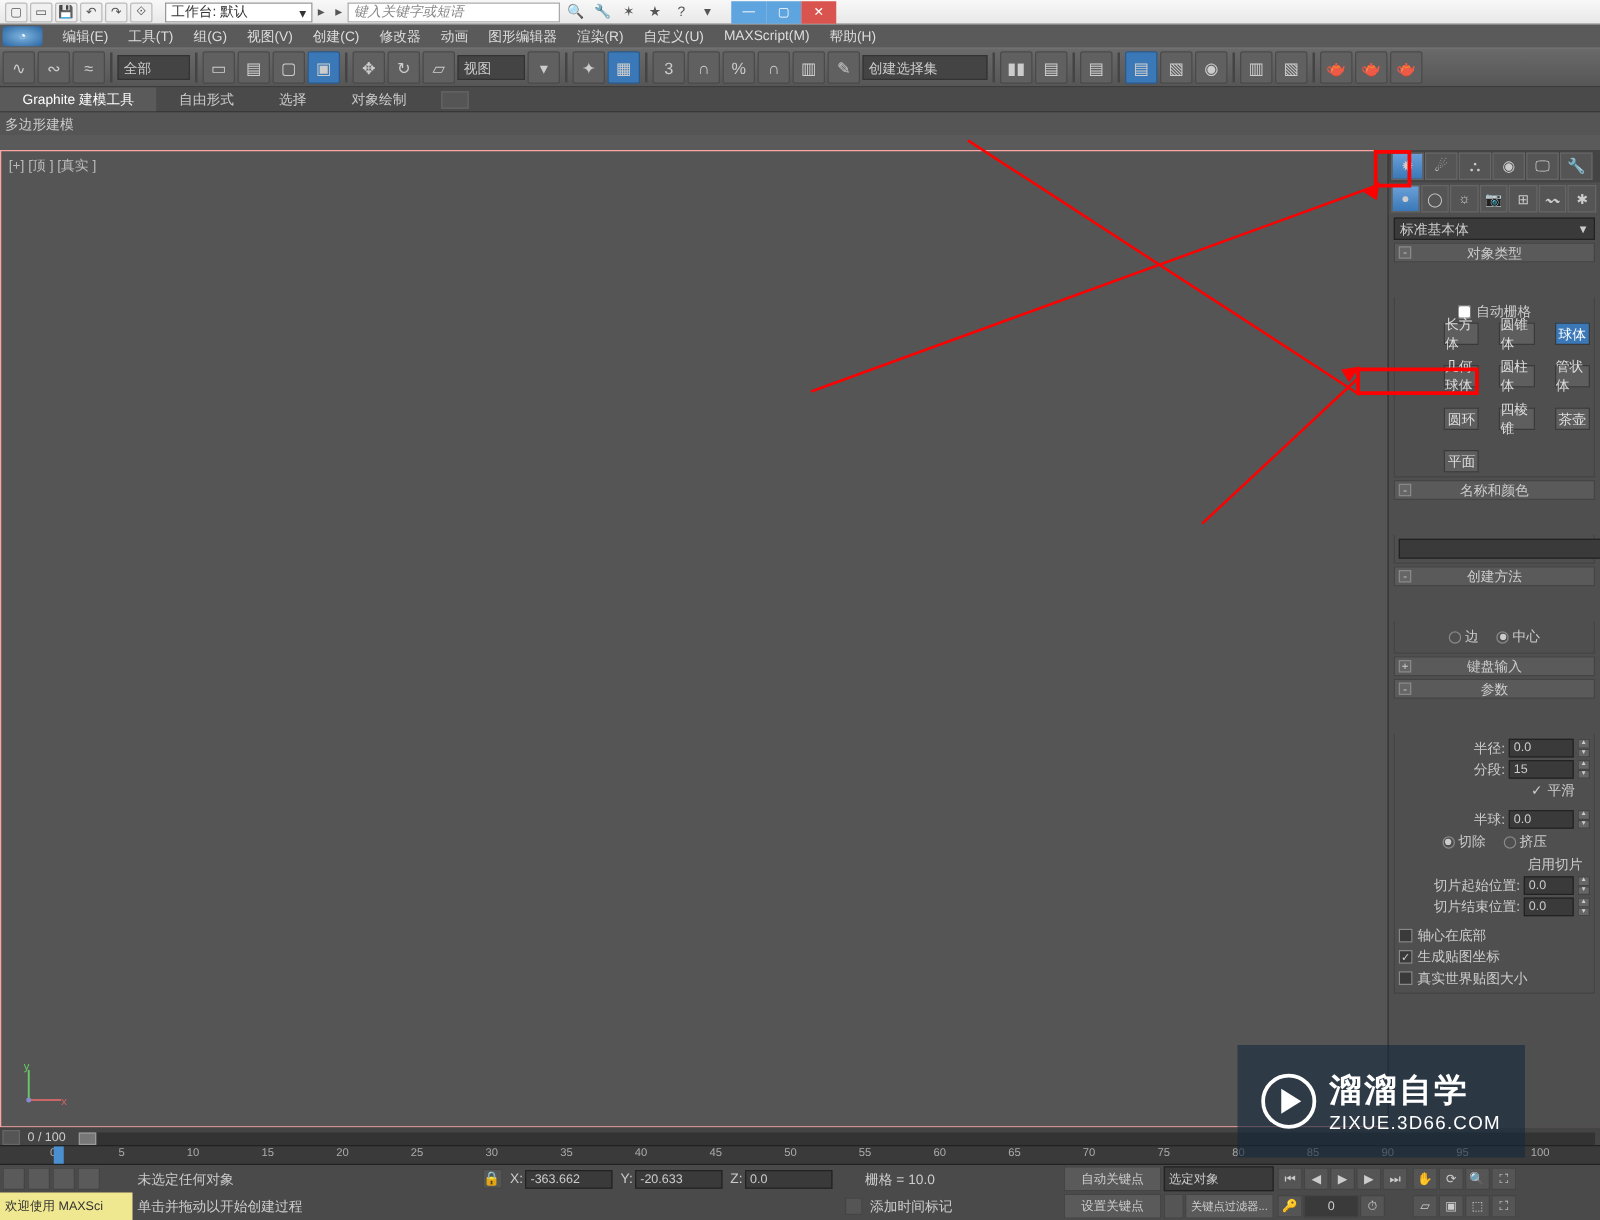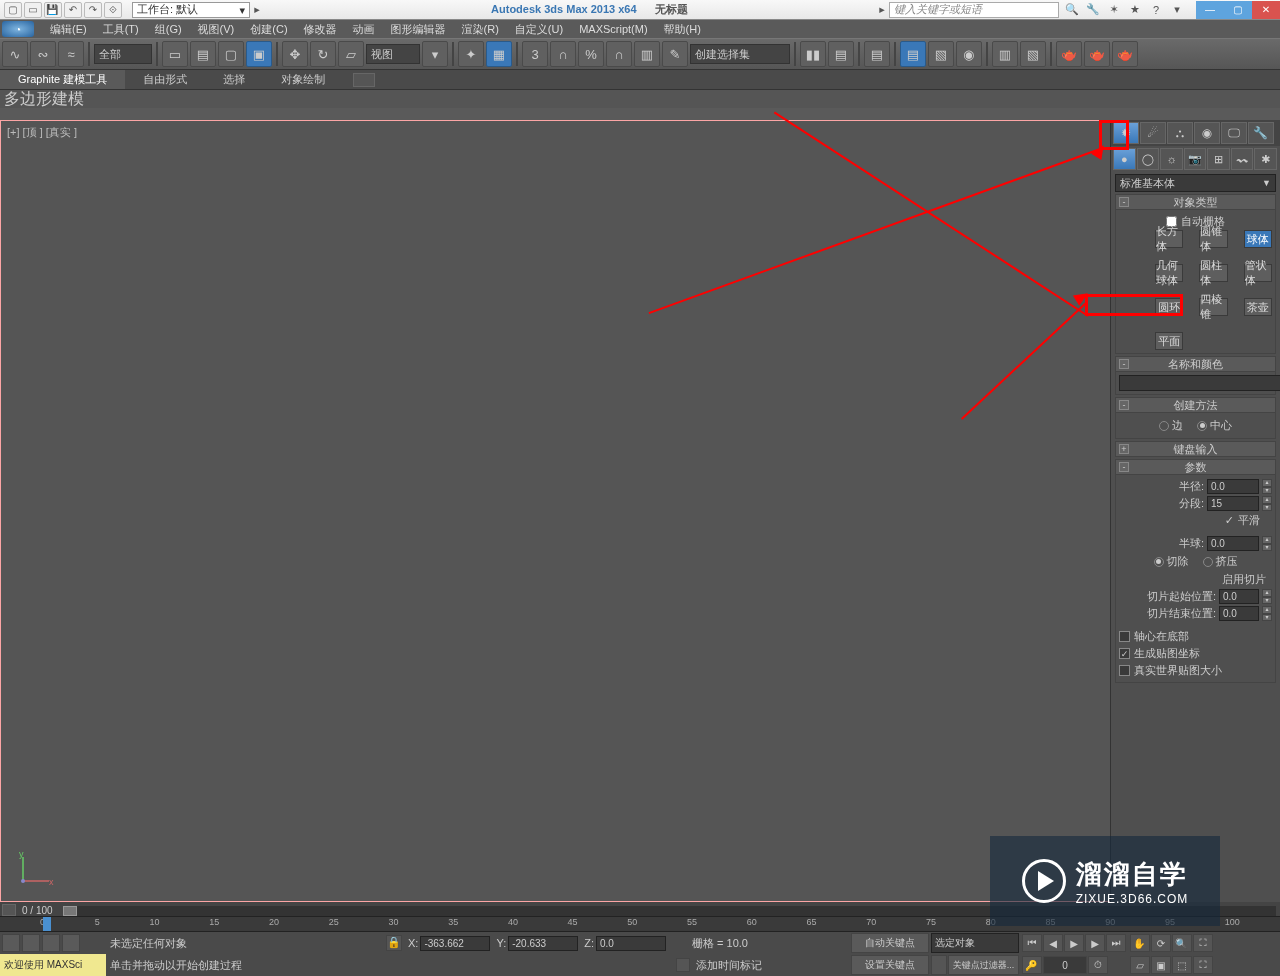--- a/index.html
+++ b/index.html
@@ -30,21 +30,21 @@
   .tb-btn.active{background:#3a78b8;border-color:#2a5a8a;}
   .tb-sep { width: 2px; height: 24px; background: #444; margin: 0 2px; }
   .tb-dd { height: 20px; background: #444; border: 1px solid #333; font-size: 11px; color:#ccc;padding:0 4px;display:flex;align-items:center;}
   
   
   .ribbon { height: 20px; background: #4a4a4a; display: flex; align-items: center; border-bottom:1px solid #333;}
   .ribbon .rtab { padding: 2px 18px; font-size: 11px; color:#ccc;}
   .ribbon .rtab.active { background: #5a5a5a; color:#fff;}
   .ribbon .rcap { width:22px;height:14px;background:#555;border:1px solid #666;margin-left:10px;}
   
-  .ribbon2 { height: 18px; background: #555; padding: 1px 4px; font-size: 16px; color:#ccc; display:flex;align-items:center;}
+  .ribbon2 { height: 18px; background: #555; padding: 1px 4px; font-size: 11px; color:#ccc; display:flex;align-items:center;}
   
   
   .main { position: absolute; top: 120px; left: 0; right: 0; bottom: 74px; display: flex; }
   .viewport { flex: 1; background: #555; border: 1px solid #fca5a5; position: relative; }
   .viewport .vlabel { position: absolute; top: 4px; left: 6px; font-size: 11px; color: #bbb; }
   .viewport .viewcube { position: absolute; top: 20px; right: 18px; width: 60px; height: 60px; }
   .viewport .axis{position:absolute;bottom:10px;left:14px;}
   
   
   .cmd-panel { position: absolute; top: 120px; right: 0; width: 170px; bottom: 74px; background: #4f4f4f; border-left: 1px solid #333;}
@@ -53,21 +53,21 @@
   .cmd-tabs .ct.active { background: linear-gradient(#6aa0d8,#3a78b8); }
   .cmd-subtabs { height: 26px; display: flex; padding: 2px; background: #4f4f4f;}
   .cmd-subtabs .st { width: 26px; height: 22px; background: #555; border: 1px solid #666;margin-right:1px;display:flex;align-items:center;justify-content:center;font-size:11px;}
   .cmd-subtabs .st.active { background: linear-gradient(#6aa0d8,#3a78b8);}
   .cmd-dd { margin: 2px 4px; height: 18px; background: #3a3a3a; border: 1px solid #222; font-size: 11px; padding: 0 4px;display:flex;align-items:center;justify-content:space-between;}
   .cmd-dd .arrow{font-size:9px;}
   
   .rollout { margin: 2px 4px; }
   .rollout-header { height: 16px; background: #5a5a5a; border: 1px solid #444; font-size: 11px; text-align: center; display:flex;align-items:center;justify-content:center;position:relative;}
   .rollout-header .toggle{position:absolute;left:3px;width:10px;height:10px;background:#666;border:1px solid #888;font-size:9px;line-height:8px;}
-  .rollout-body { border: 1px solid #444; border-top:none; padding: 3px; background:#4f4f4f;}
+  .rollout-body { border: 1px solid #444; border-top:none; padding: 3px; background:#4f4f4f;margin-top:28px;}
   .rollout-body .chk { display: flex; align-items: center; justify-content: center; gap: 4px; padding: 1px 0; font-size:11px;}
   .obj-grid { display: grid; grid-template-columns: 1fr 1fr 1fr; gap: 16px; padding-left: 36px; }
   .obj-btn { height: 18px; background: #5e5e5e; border: 1px solid #3a3a3a; font-size: 11px; display: flex; align-items: center; justify-content: center;color:#ddd;}
   .obj-btn.selected { background: #3a78b8; color: #fff;}
   
   .name-color { display: flex; gap: 2px; }
   .name-color input { flex: 1; height: 16px; background: #3a3a3a; border: 1px solid #222; }
   
   .radio-row { display: flex; gap: 14px; padding: 2px 6px; font-size: 11px; align-items:center;justify-content:center;}
   .radio-row .r{display:flex;align-items:center;gap:3px;}
@@ -111,21 +111,21 @@
   .redbox{position:absolute;border:3px solid red;pointer-events:none;z-index:100;}
   .redline{position:absolute;background:red;height:2px;transform-origin:left center;z-index:99;}
   .redarrow{position:absolute;width:0;height:0;border-left:6px solid transparent;border-right:6px solid transparent;border-bottom:14px solid red;z-index:100;}
   
   
   .watermark{position:absolute;right:60px;bottom:50px;width:230px;height:90px;background:rgba(20,40,60,0.6);display:flex;align-items:center;justify-content:center;gap:10px;z-index:50;}
   .watermark .wicon{width:44px;height:44px;border:3px solid #fff;border-radius:50%;display:flex;align-items:center;justify-content:center;}
   .watermark .wicon::after{content:'';width:0;height:0;border-top:10px solid transparent;border-bottom:10px solid transparent;border-left:16px solid #fff;margin-left:4px;}
   .watermark .wt{color:#fff;}
   .watermark .wt .big{font-size:26px;font-weight:bold;letter-spacing:2px;}
-  .watermark .wt .small{font-size:12px;letter-spacing:1px;}
+  .watermark .wt .small{font-size:15px;letter-spacing:1px;}
   
   input[type=checkbox]{width:11px;height:11px;}
 </style>
 </head>
 <body>
 
 <div class="titlebar">
   <div class="qat">
     <div class="ico">▢</div>
     <div class="ico">▭</div>
@@ -134,25 +134,20 @@
     <div class="ico">↷</div>
     <div class="ico">⟐</div>
   </div>
   <div class="workspace">
     <div class="dd">
         <span>工作台: 默认</span>
         <span>▾</span>
       </div>
   </div>
   <div style="width:14px;text-align:center;color:#555;">▸</div>
-  <div class="title-center">
-    <span>Autodesk 3ds Max  2013 x64</span>
-    &nbsp;&nbsp;&nbsp;&nbsp;
-    <span style="color:#555;">无标题</span>
-  </div>
   <div style="width:14px;text-align:center;color:#555;">▸</div>
   <div class="search">键入关键字或短语</div>
   <div class="sysicons">
     <div class="ico">🔍</div>
     <div class="ico">🔧</div>
     <div class="ico">✶</div>
     <div class="ico">★</div>
     <div class="ico">?</div>
     <div class="ico">▾</div>
   </div>

